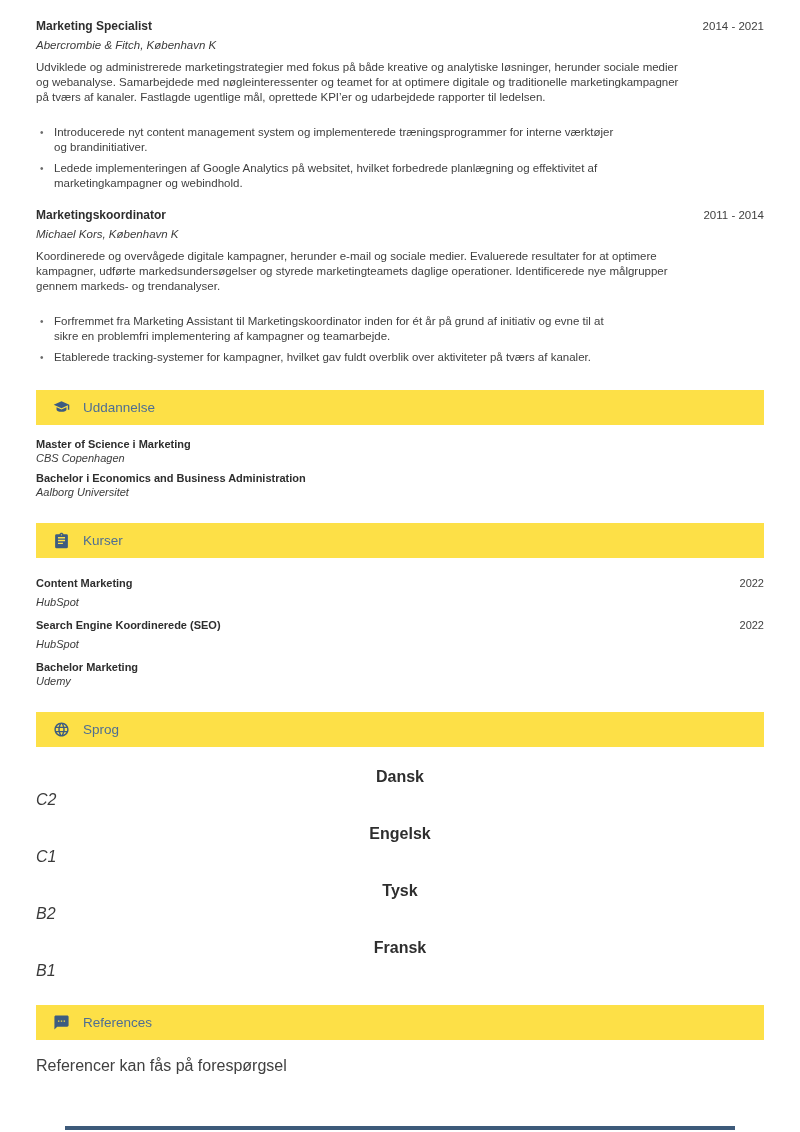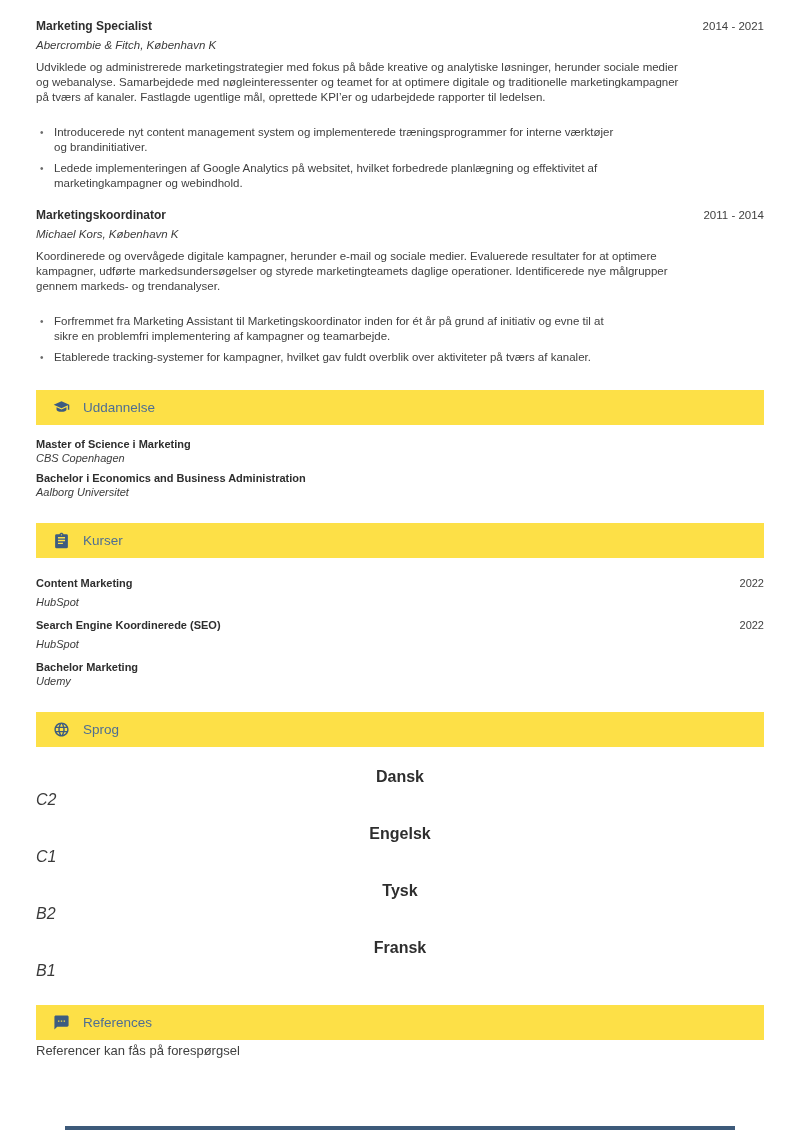--- a/index.html
+++ b/index.html
@@ -80,21 +80,21 @@
   .course-item.tight .course-provider { margin-top: 2px; font-style: italic; }
   .course-item.tight { margin-bottom: 0; }
 
   
   .lang-list { margin-top: 21px; }
   .lang-item { margin-bottom: 16px; }
   .lang-name { font-size: 16px; font-weight: bold; color: #2e2e2e; text-align: center; }
   .lang-level { font-size: 16px; font-style: italic; color: #3a3a3a; margin-top: 5px; }
 
   
-  .ref-note { margin-top: 3px; font-size: 13px; color: #404040; }
+  .ref-note { margin-top: 17px; font-size: 16px; color: #404040; }
 
   
   .footer-bar {
     position: absolute;
     left: 65px;
     width: 670px;
     bottom: 2px;
     height: 4px;
     background: #3d5a7a;
   }

